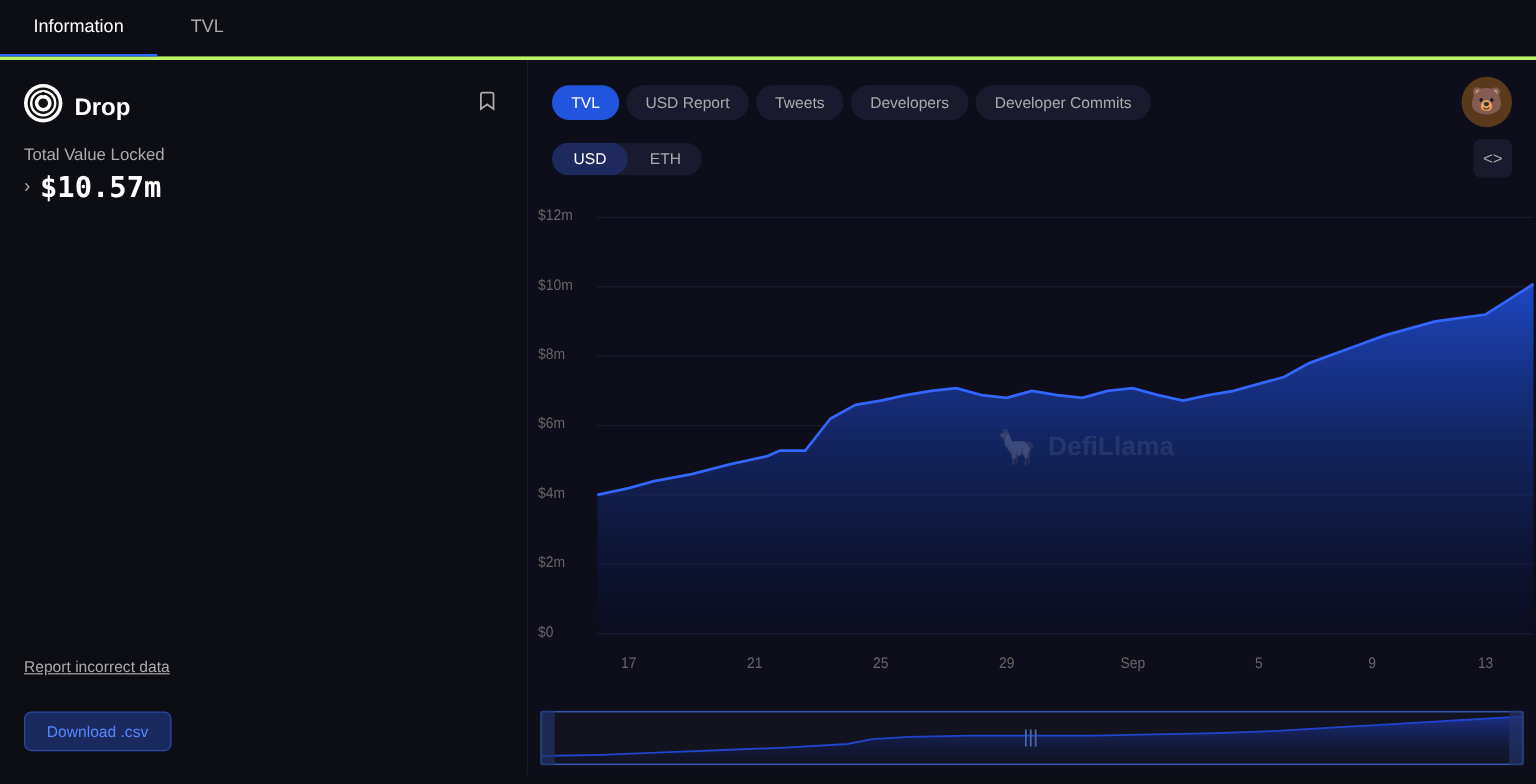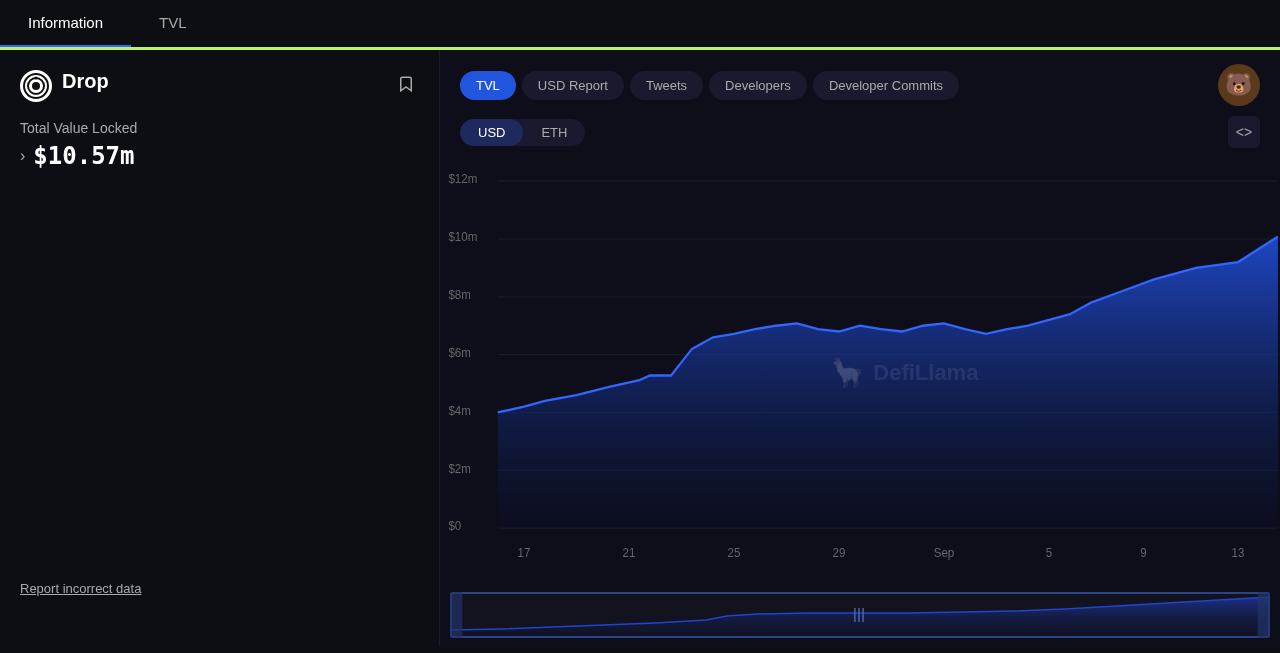--- a/index.html
+++ b/index.html
@@ -52,21 +52,21 @@
 
     .protocol-header {
       display: flex;
       align-items: center;
       justify-content: space-between;
       margin-bottom: 18px;
     }
 
     .protocol-info {
       display: flex;
-      align-items: flex-start;
+      align-items: flex-end;
       gap: 10px;
     }
 
     .protocol-icon {
       width: 32px;
       height: 32px;
       border-radius: 50%;
       background: #fff;
       display: flex;
       align-items: center;
@@ -330,20 +330,21 @@
 
     <div class="tvl-label">Total Value Locked</div>
     <div class="tvl-value-row">
       <span class="tvl-chevron">›</span>
       <span class="tvl-value">$10.57m</span>
     </div>
 
     <div class="sidebar-spacer"></div>
 
     <div class="report-link">Report incorrect data</div>
+    <button class="download-btn">Download .csv</button>
   </div>
 
   <div class="chart-area">
 
     <div class="chart-controls">
       <div class="metric-tabs">
         <button class="metric-tab active">TVL</button>
         <button class="metric-tab">USD Report</button>
         <button class="metric-tab">Tweets</button>
         <button class="metric-tab">Developers</button>

